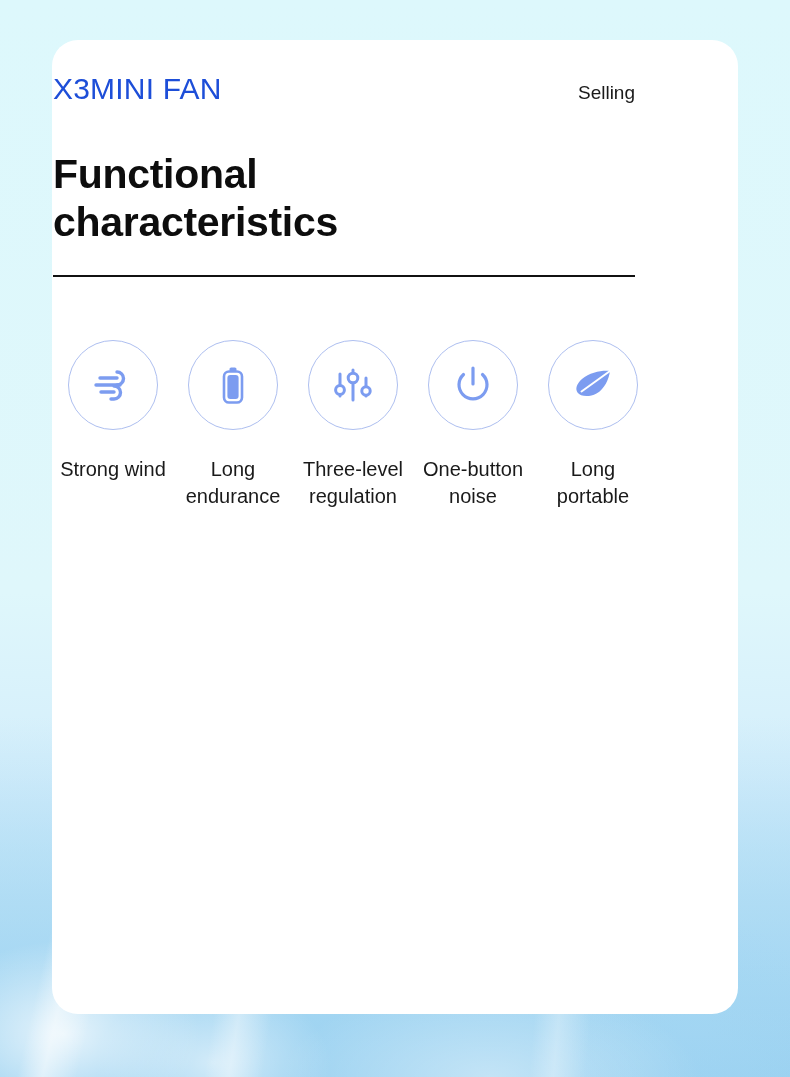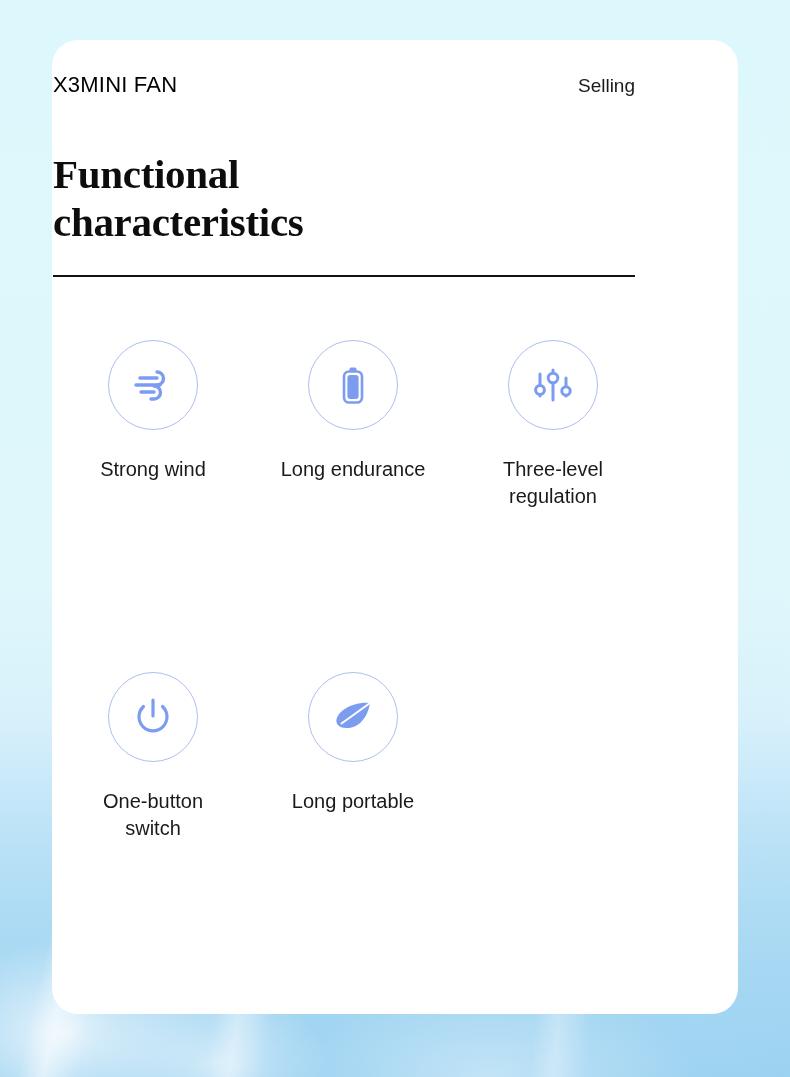--- a/index.html
+++ b/index.html
@@ -63,37 +63,36 @@
   .header-row {
     position: absolute;
     left: 53px;
     top: 72px;
     width: 582px;
     display: flex;
     align-items: baseline;
     justify-content: space-between;
   }
   .product-name {
-    font-size: 22px;
-    color: #000000;
+    font-size: 30px;
+    color: #1d4ed8;
     letter-spacing: 0.2px;
   }
   .status-tag {
     font-size: 19px;
     color: #1a1a1a;
     margin-left: 36px;
   }
 
   
   .title-block {
     position: absolute;
     left: 53px;
     top: 150px;
     width: 582px;
-    font-family: Liberation Serif, serif;
   }
   .title-line {
     font-size: 41px;
     font-weight: bold;
     color: #0d0d0d;
     line-height: 1.18;
     letter-spacing: -0.3px;
   }
   .divider {
     position: absolute;
@@ -104,21 +103,21 @@
     background: #111111;
   }
 
   
   .features {
     position: absolute;
     left: 53px;
     top: 340px;
     width: 600px;
     display: grid;
-    grid-template-columns: repeat(3, 1fr);
+    grid-template-columns: repeat(5, 1fr);
     row-gap: 162px;
   }
   .feature {
     display: flex;
     flex-direction: column;
     align-items: center;
   }
   .icon-circle {
     width: 90px;
     height: 90px;
@@ -199,21 +198,21 @@
     <div class="feature-label">Three-level regulation</div>
   </div>
 
   <div class="feature">
     <div class="icon-circle">
       <svg width="52" height="52" viewBox="0 0 52 52" fill="none" stroke="#7c9cf0" stroke-width="3.2" stroke-linecap="round">
         <path d="M16.5 15.5 a14 14 0 1 0 19 0"></path>
         <path d="M26 9 V25"></path>
       </svg>
     </div>
-    <div class="feature-label">One-button switch</div>
+    <div class="feature-label">One-button noise</div>
   </div>
 
   <div class="feature">
     <div class="icon-circle">
       <svg width="52" height="52" viewBox="0 0 52 52" fill="none">
         <path d="M43 12
                  C36 11 23 13 15 20
                  C9.5 24.8 8 30 10.5 33.5
                  C13.5 37.6 22 38.5 29.5 34.5
                  C37.5 30.2 42 20 43 12 Z" fill="#7c9cf0"></path>

